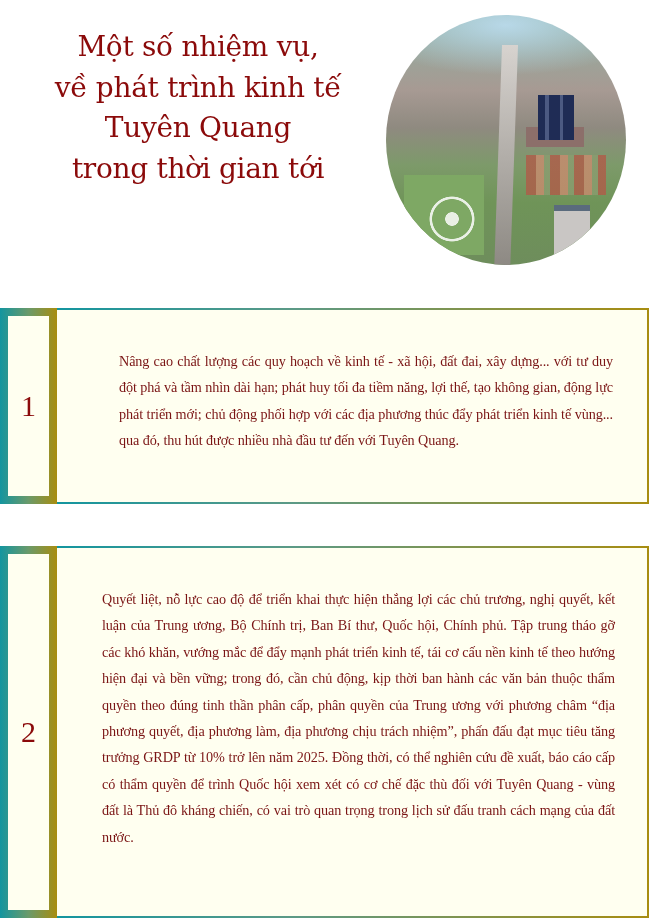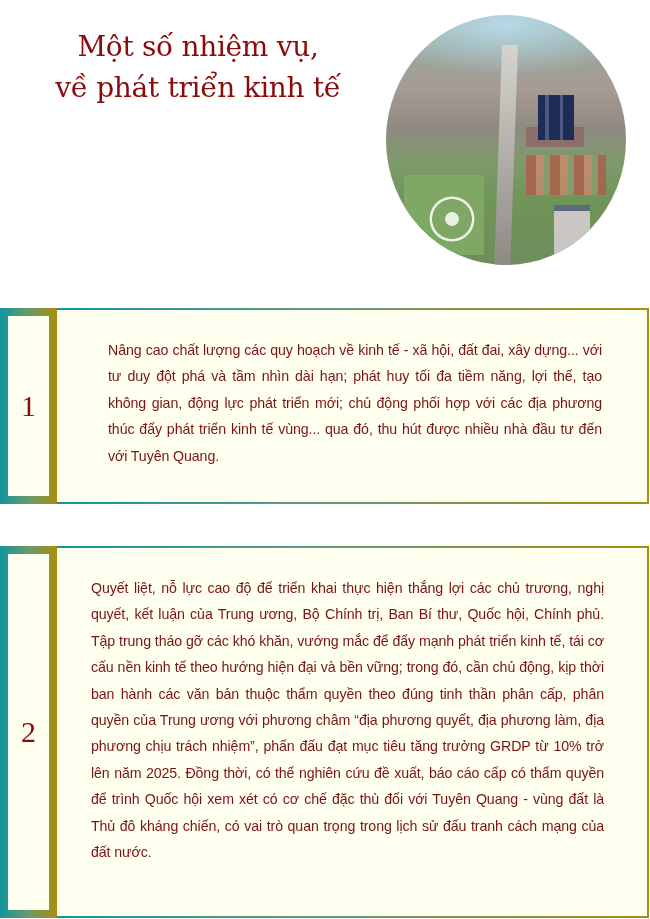--- a/index.html
+++ b/index.html
@@ -63,34 +63,36 @@
     .text-box {
       position: absolute; left: 57px; top: 0; bottom: 0; right: 1px;
       background: linear-gradient(90deg, #13959f 0%, #5c9a86 40%, #a88d10 100%);
     }
     .text-box-inner {
       position: absolute; left: 0; top: 2px; right: 2px; bottom: 2px;
       background: #fffff0;
     }
     .body-text {
       position: absolute; color: #7a1414;
-      font-family: Liberation Sans, sans-serif; font-size: 14.2px; line-height: 26.4px;
-      text-align: justify; text-align-last: left; margin: 1px; letter-spacing: -0.1px;
+      font-family: Liberation Serif, serif; font-size: 14.2px; line-height: 26.4px;
+      text-align: justify; text-align-last: left; margin: 12px; letter-spacing: -0.1px;
     }
     #item-1 { top: 308px; height: 196px; }
     #item-1 .body-text { left: 50px; top: 26px; width: 494px; }
     #item-2 { top: 546px; height: 372px; }
     #item-2 .body-text { left: 33px; top: 26px; width: 513px; }
   </style>
 </head>
 <body>
 
 <h1 class="title">
   <span>Một số nhiệm vụ,</span>
-  <span>về phát triển kinh tế</span>
+  <span>về phát trình kinh tế</span>
+  <span>Tuyên Quang</span>
+  <span>trong thời gian tới</span>
 </h1>
 
 <div class="photo" role="img" aria-label="Aerial view of Tuyên Quang city">
   <div class="road"></div>
   <div class="park"></div>
   <div class="tower-base"></div>
   <div class="tower"></div>
   <div class="roofs"></div>
   <div class="building"></div>
 </div>

